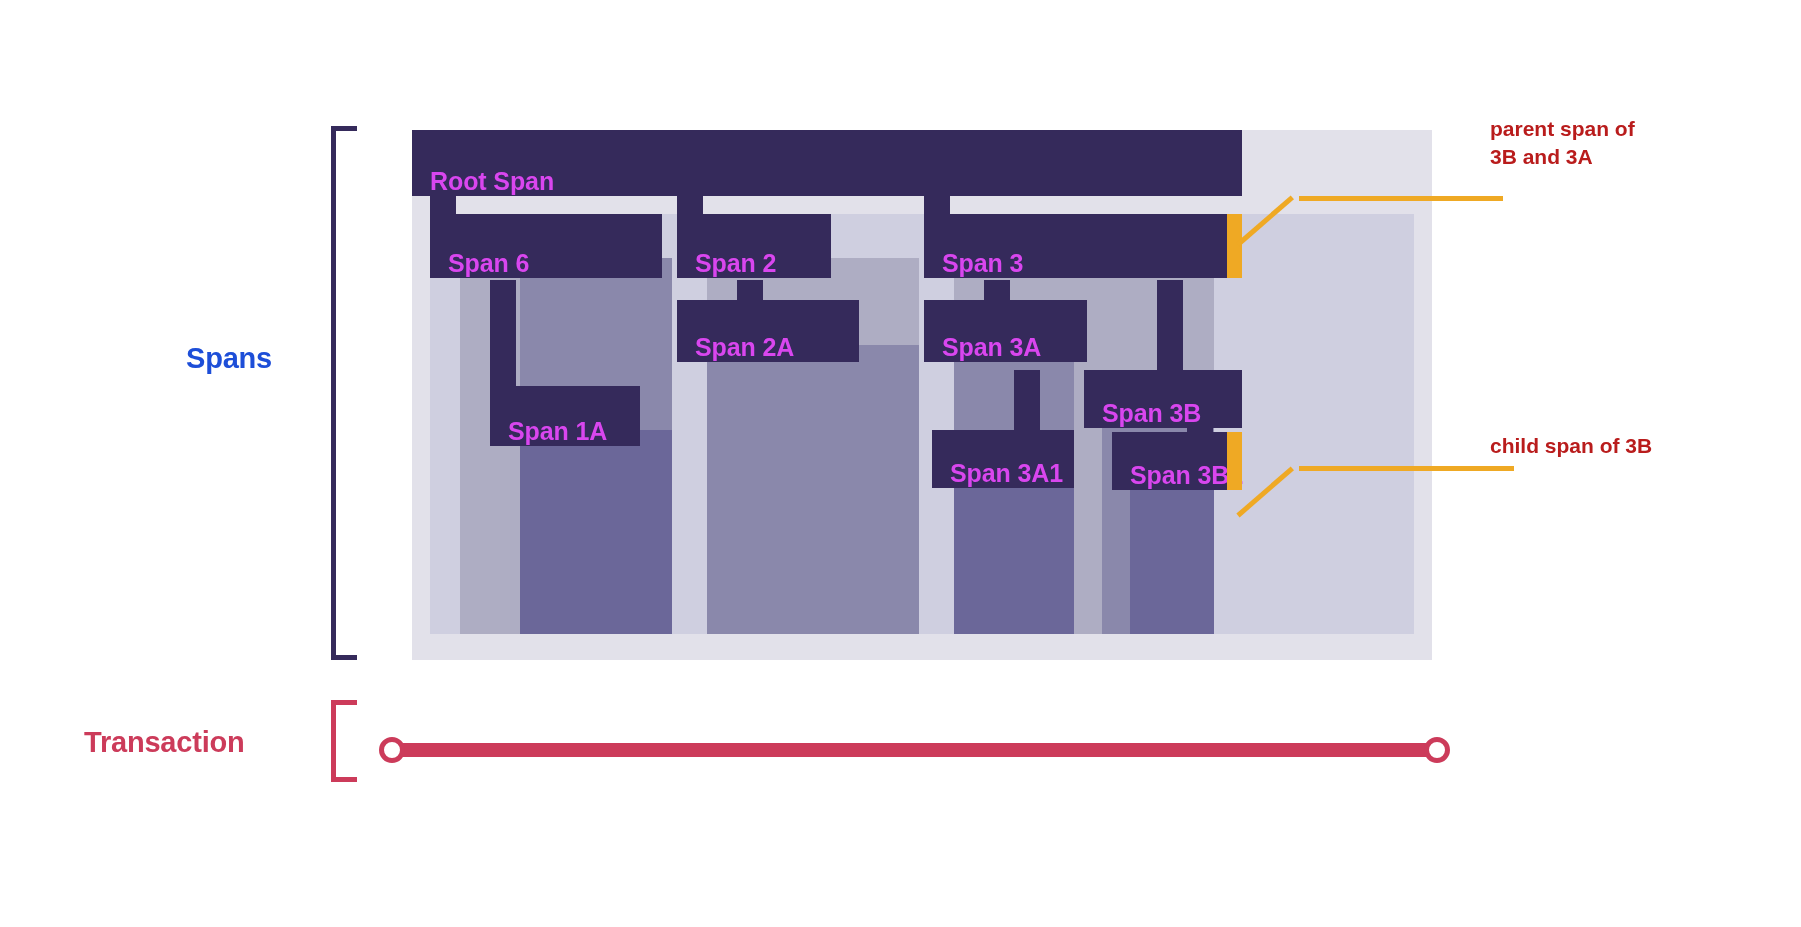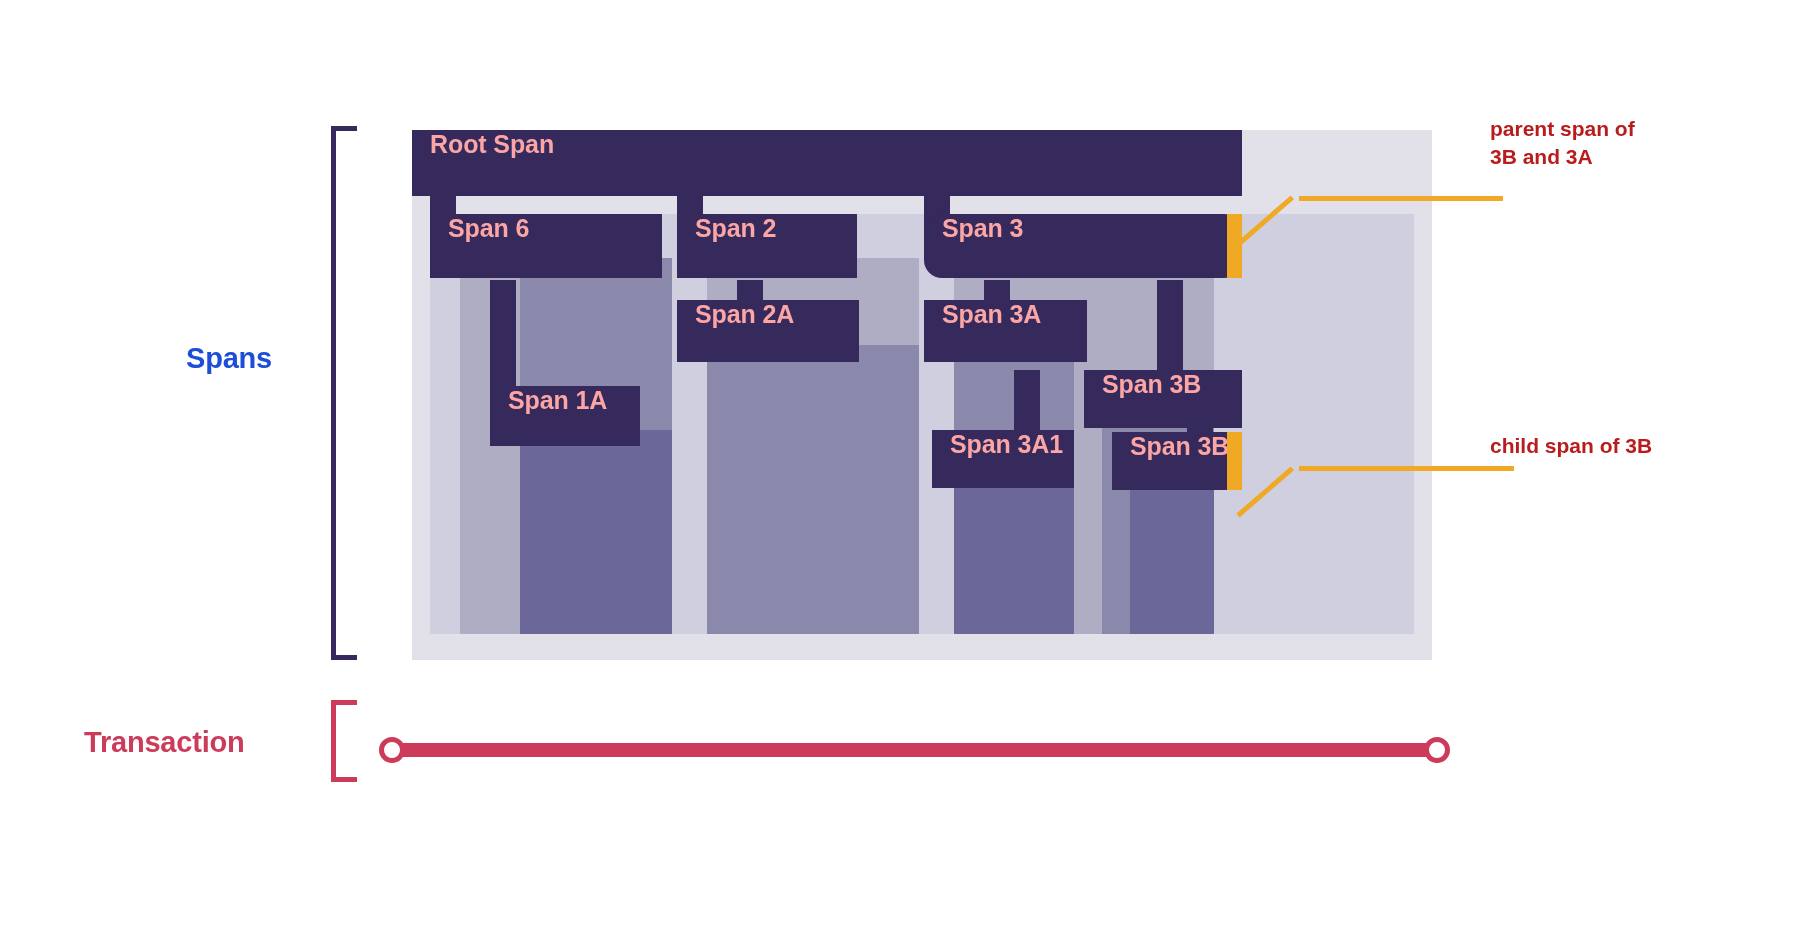--- a/index.html
+++ b/index.html
@@ -89,25 +89,25 @@
   
   .fill-1 { background: #cfcfe0; }
   .fill-2 { background: #aeadc3; }
   .fill-3 { background: #8a88ab; }
   .fill-4 { background: #6b6799; }
 
   
   .bar {
     position: absolute;
     background: #352a5b;
-    color: #fca5a5;
+    color: #d946ef;
     font-weight: bold;
     font-size: 25px;
     display: flex;
-    align-items: flex-start;
+    align-items: flex-end;
     box-sizing: border-box;
     padding-left: 18px;
     white-space: nowrap;
     letter-spacing: -0.1px;
   }
   .connector {
     position: absolute;
     background: #352a5b;
   }
 
@@ -204,29 +204,29 @@
     </div>
 
     <div class="bar" style="left:18px; top:84px; width:232px; height:64px;">
       <span>Span 6</span>
     </div>
 
     <div class="bar" style="left:78px; top:256px; width:150px; height:60px;">
       <span>Span 1A</span>
     </div>
 
-    <div class="bar" style="left:265px; top:84px; width:180px; height:64px;">
+    <div class="bar" style="left:265px; top:84px; width:154px; height:64px;">
       <span>Span 2</span>
     </div>
 
     <div class="bar" style="left:265px; top:170px; width:182px; height:62px;">
       <span>Span 2A</span>
     </div>
 
-    <div class="bar" style="left:512px; top:84px; width:318px; height:64px;border-radius:18px;">
+    <div class="bar" style="left:512px; top:84px; width:318px; height:64px;">
       <span>Span 3</span>
     </div>
 
     <div class="bar" style="left:512px; top:170px; width:163px; height:62px;">
       <span>Span 3A</span>
     </div>
 
     <div class="bar" style="left:520px; top:300px; width:142px; height:58px;">
       <span>Span 3A1</span>
     </div>

